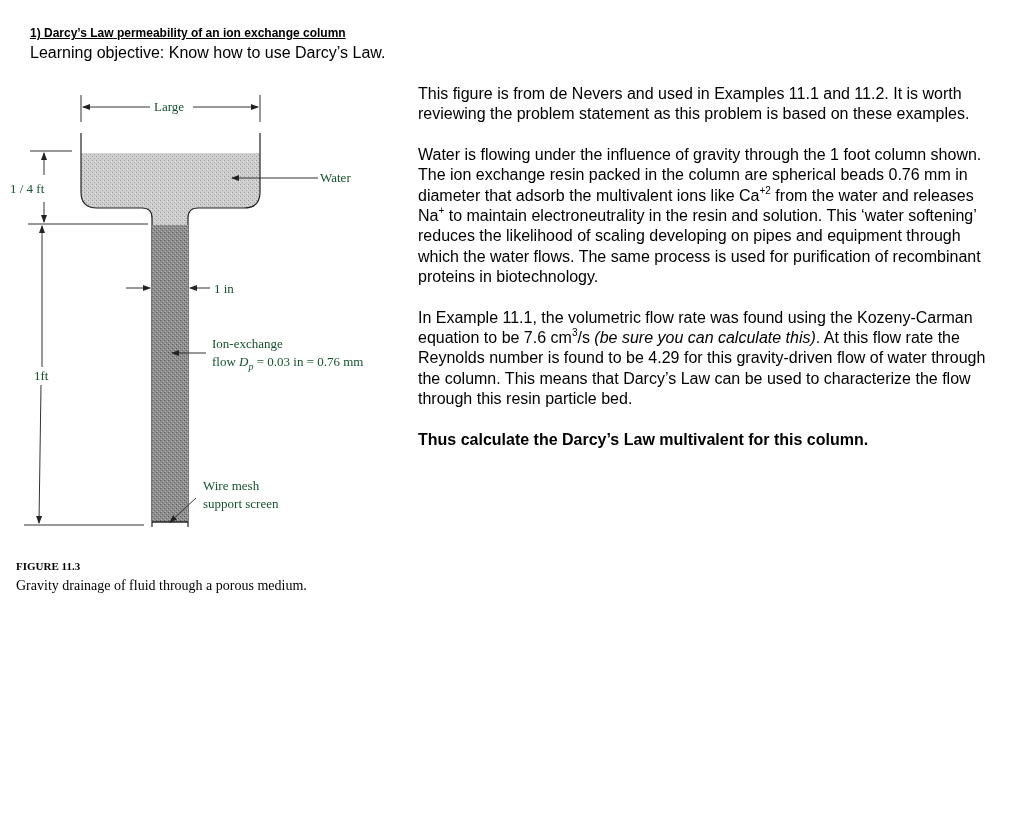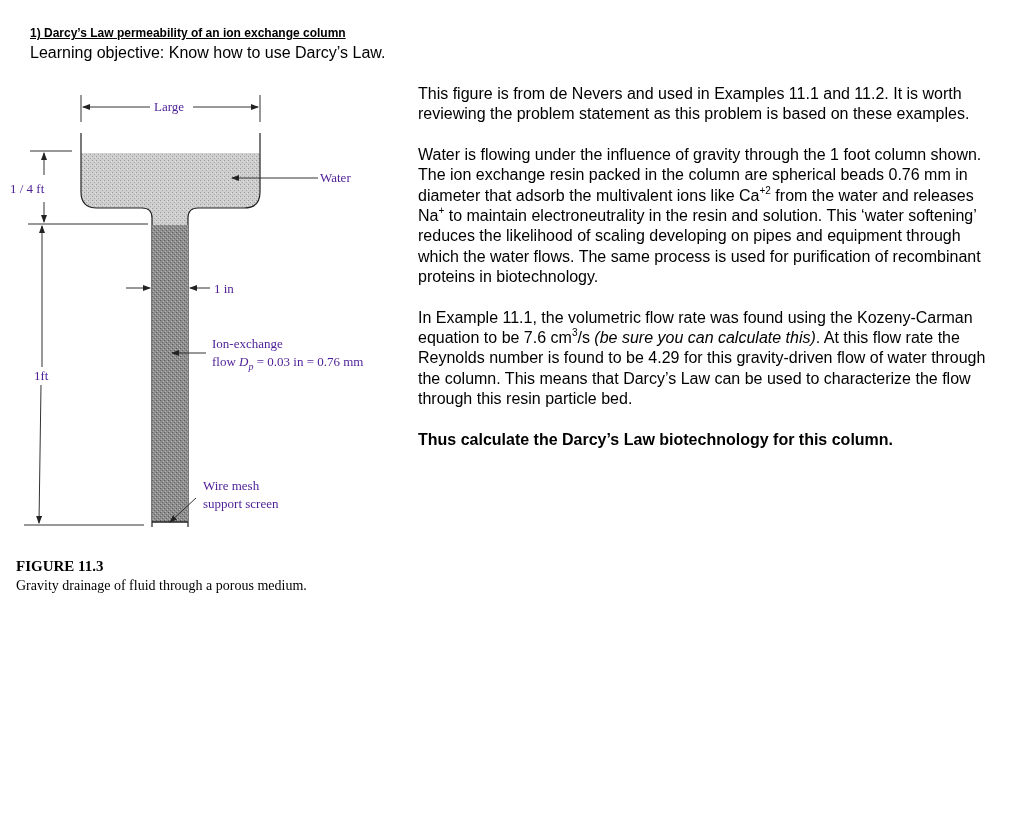--- a/index.html
+++ b/index.html
@@ -5,23 +5,23 @@
   html, body { margin: 0; padding: 0; background: #ffffff; }
   body { width: 1024px; height: 825px; position: relative; overflow: hidden; color: #000; }
   .sans { font-family: "Liberation Sans", sans-serif; }
   .serif { font-family: "Liberation Serif", serif; }
 
   #title { position: absolute; left: 30px; top: 24px; font-size: 12px; font-weight: bold; text-decoration: underline; line-height: 19px; white-space: nowrap; }
   #objective { position: absolute; left: 30px; top: 43px; font-size: 16px; line-height: 19px; white-space: nowrap; }
 
   #figure { position: absolute; left: 0; top: 80px; width: 410px; height: 470px; }
   #figure svg { position: absolute; left: 0; top: 0; }
-  .flabel { position: absolute; font-size: 13px; line-height: 16px; white-space: nowrap; color: #4c1d95; }
+  .flabel { position: absolute; font-size: 13px; line-height: 16px; white-space: nowrap; color: #14532d; }
 
-  #fig-caption-head { position: absolute; left: 16px; top: 558px; font-size: 15px; font-weight: bold; line-height: 16px; }
+  #fig-caption-head { position: absolute; left: 16px; top: 558px; font-size: 11px; font-weight: bold; line-height: 16px; }
   #fig-caption-text { position: absolute; left: 16px; top: 578px; font-size: 14px; line-height: 16px; }
 
   #text-col { position: absolute; left: 418px; top: 84px; width: 580px; font-size: 16px; line-height: 20.4px; }
   #text-col p { margin: 0 0 20px 0; }
   sup { font-size: 10px; line-height: 0; vertical-align: 7px; }
 </style>
 </head>
 <body>
 
 <div id="title" class="sans">1)  Darcy’s Law permeability of an ion exchange column</div>
@@ -97,14 +97,14 @@
   <div class="flabel serif" style="left:203px; top:416px;">support screen</div>
 </div>
 
 <div id="fig-caption-head" class="serif">FIGURE 11.3</div>
 <div id="fig-caption-text" class="serif">Gravity drainage of fluid through a porous medium.</div>
 
 <div id="text-col" class="sans">
   <p>This figure is from de Nevers and used in Examples 11.1 and 11.2. It is worth reviewing the problem statement as this problem is based on these examples.</p>
   <p><span>Water is flowing under the influence of gravity through the 1 foot column shown.  The ion exchange resin packed in the column are spherical beads 0.76 mm in diameter that adsorb the multivalent ions like Ca</span><sup>+2</sup><span> from the water and releases Na</span><sup>+</sup><span> to maintain electroneutrality in the resin and solution. This ‘water softening’ reduces the likelihood of scaling developing on pipes and equipment through which the water flows.  The same process is used for purification of recombinant proteins in biotechnology.</span></p>
   <p><span>In Example 11.1, the volumetric flow rate was found using the Kozeny-Carman equation to be 7.6 cm</span><sup>3</sup><span>/s </span><i>(be sure you can calculate this)</i><span>. At this flow rate the Reynolds number is found to be 4.29 for this gravity-driven flow of water through the column.  This means that Darcy’s Law can be used to characterize the flow through this resin particle bed.</span></p>
-  <p style="font-weight:bold;">Thus calculate the Darcy’s Law biotechnology for this column.</p>
+  <p style="font-weight:bold;">Thus calculate the Darcy’s Law multivalent for this column.</p>
 </div>
 
 </body></html>

